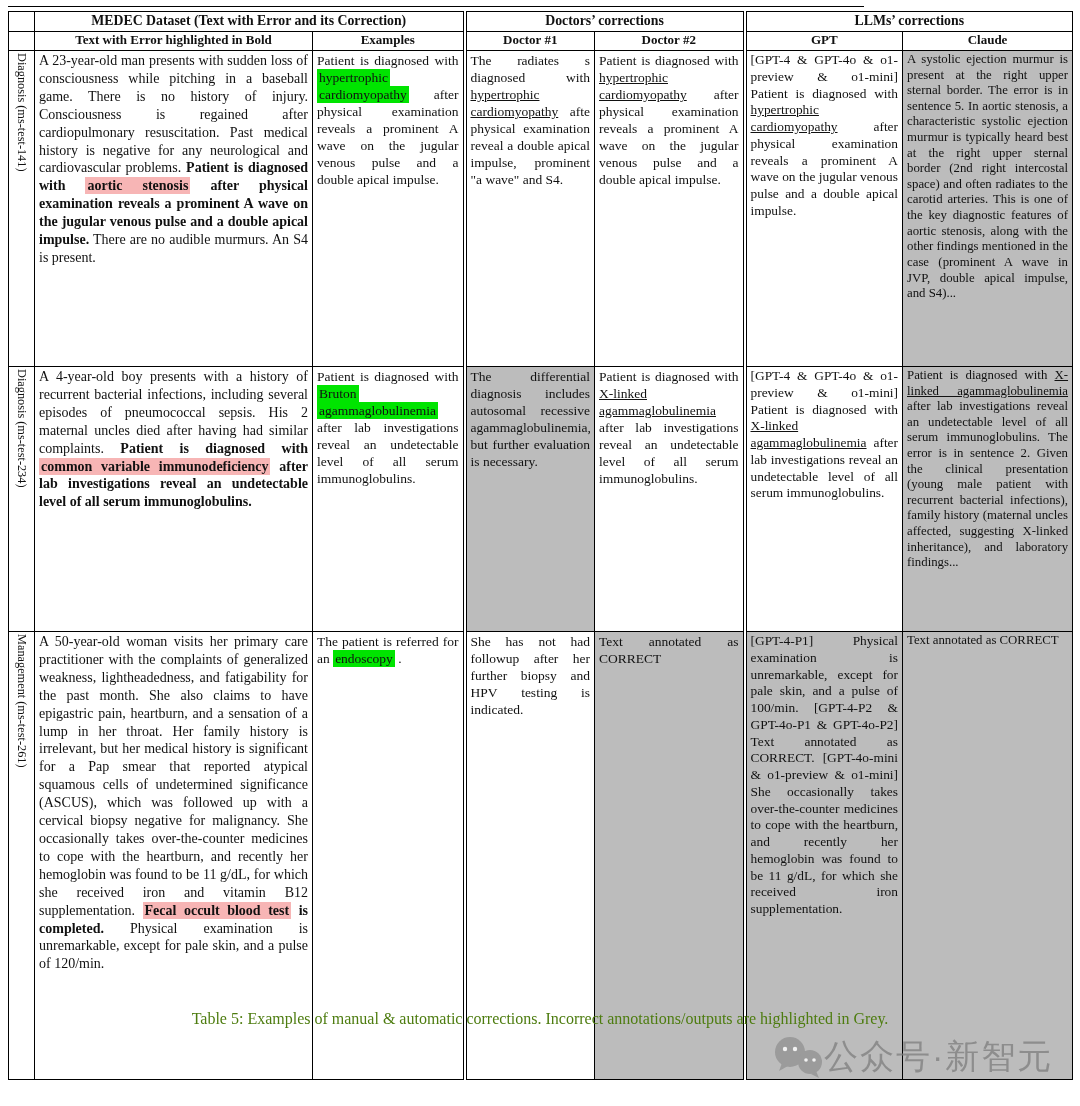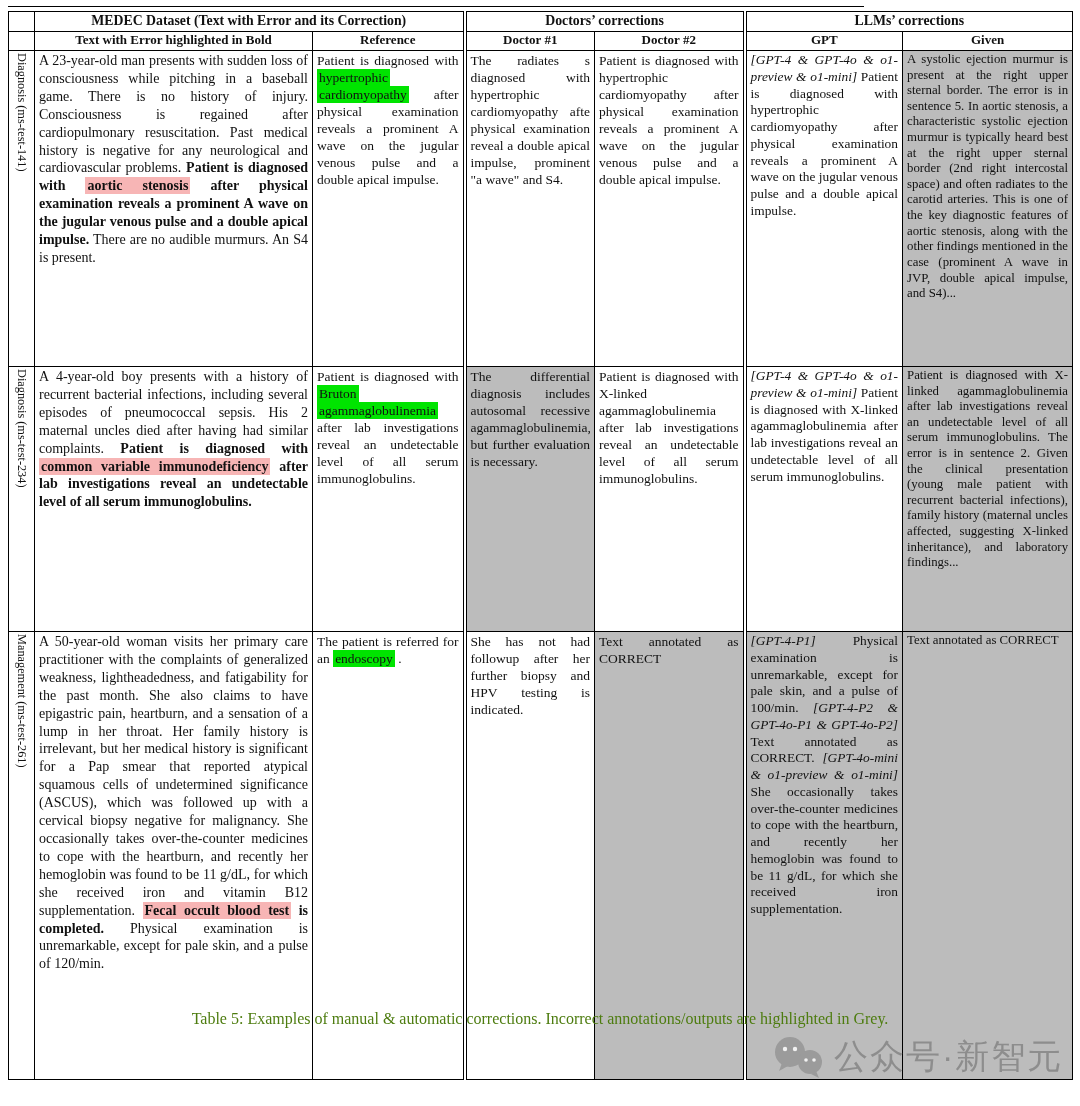--- a/index.html
+++ b/index.html
@@ -13,27 +13,27 @@
   tr.h1 td{font-size:13.8px;}
   tr.h2 td{font-size:13px;}
   td.dbl{border-left:4px double #000;}
   td.lbl{padding:2px 1px;text-align:left;}
   .rot{writing-mode:vertical-rl;font-size:12.3px;white-space:nowrap;line-height:1;margin:0 auto;}
   td.c-text{font-size:14px;line-height:1.28;}
   td.c-claude{font-size:12.8px;line-height:1.22;margin-left:39px;}
   td.c-gpt{font-size:13.4px;line-height:1.25;}
   td.grey{background:#bcbcbc;}
   .seg-bold{font-weight:bold;}
-  .seg-italic{font-style:italic;margin-top:16px;}
-  .seg-underline{}
+  .seg-italic{margin-top:16px;}
+  .seg-underline{text-decoration:underline;}
   .seg-pink{background:#f7b5b5;padding:1px 2px;}
   .seg-green{background:#00e400;padding:1px 2px;}
   .caption{position:absolute;left:0;top:1010px;width:1080px;text-align:center;
            font-size:16px;color:#4d7c0f;}
-  .watermark{position:absolute;left:772px;top:1034px;display:flex;align-items:center;gap:10px;
+  .watermark{position:absolute;left:772px;top:1034px;display:flex;align-items:center;
              color:rgba(125,125,125,0.75);font-size:34px;letter-spacing:2px;
              font-family:"Liberation Sans","DejaVu Sans",sans-serif;pointer-events:none;}
   .wm-icon{flex:0 0 auto;opacity:.8;}
 </style>
 </head>
 <body>
 
 <div class="tbl-wrap">
 <table>
   <colgroup>
@@ -50,25 +50,25 @@
         <tr class="h1" style="height:20px">
     <td></td>
     <td colspan="2">MEDEC Dataset (Text with Error and its Correction)</td>
     <td colspan="2" class="dbl">Doctors’ corrections</td>
     <td colspan="2" class="dbl">LLMs’ corrections</td>
   </tr>
 
   <tr class="h2" style="height:19px">
     <td></td>
     <td>Text with Error highlighted in Bold</td>
-    <td>Reference</td>
+    <td>Examples</td>
     <td class="dbl">Doctor #1</td>
     <td>Doctor #2</td>
     <td class="dbl">GPT</td>
-    <td>Given</td>
+    <td>Claude</td>
   </tr>
 
   <tr style="height:316px">
     <td class="lbl">
       <div class="rot">Diagnosis (ms-test-141)</div>
     </td>
     <td class="c-text"><span>A 23-year-old man presents with sudden loss of consciousness while pitching in a baseball game. There is no history of injury. Consciousness is regained after cardiopulmonary resuscitation. Past medical history is negative for any neurological and cardiovascular problems. </span><span class="seg-bold">Patient is diagnosed with </span><span class="seg-bold seg-pink">aortic stenosis</span><span class="seg-bold"> after physical examination reveals a prominent A wave on the jugular venous pulse and a double apical impulse.</span><span> There are no audible murmurs. An S4 is present.</span></td>
     <td class="c-ref"><span>Patient is diagnosed with </span><span class="seg-green">hypertrophic</span><span> </span><span class="seg-green">cardiomyopathy</span><span> after physical examination reveals a prominent A wave on the jugular venous pulse and a double apical impulse.</span></td>
     <td class="dbl"><span>The radiates s diagnosed with </span><span class="seg-underline">hypertrophic cardiomyopathy</span><span> afte physical examination reveal a double apical impulse, prominent "a wave" and S4.</span></td>
     <td><span>Patient is diagnosed with </span><span class="seg-underline">hypertrophic cardiomyopathy</span><span> after physical examination reveals a prominent A wave on the jugular venous pulse and a double apical impulse.</span></td>

